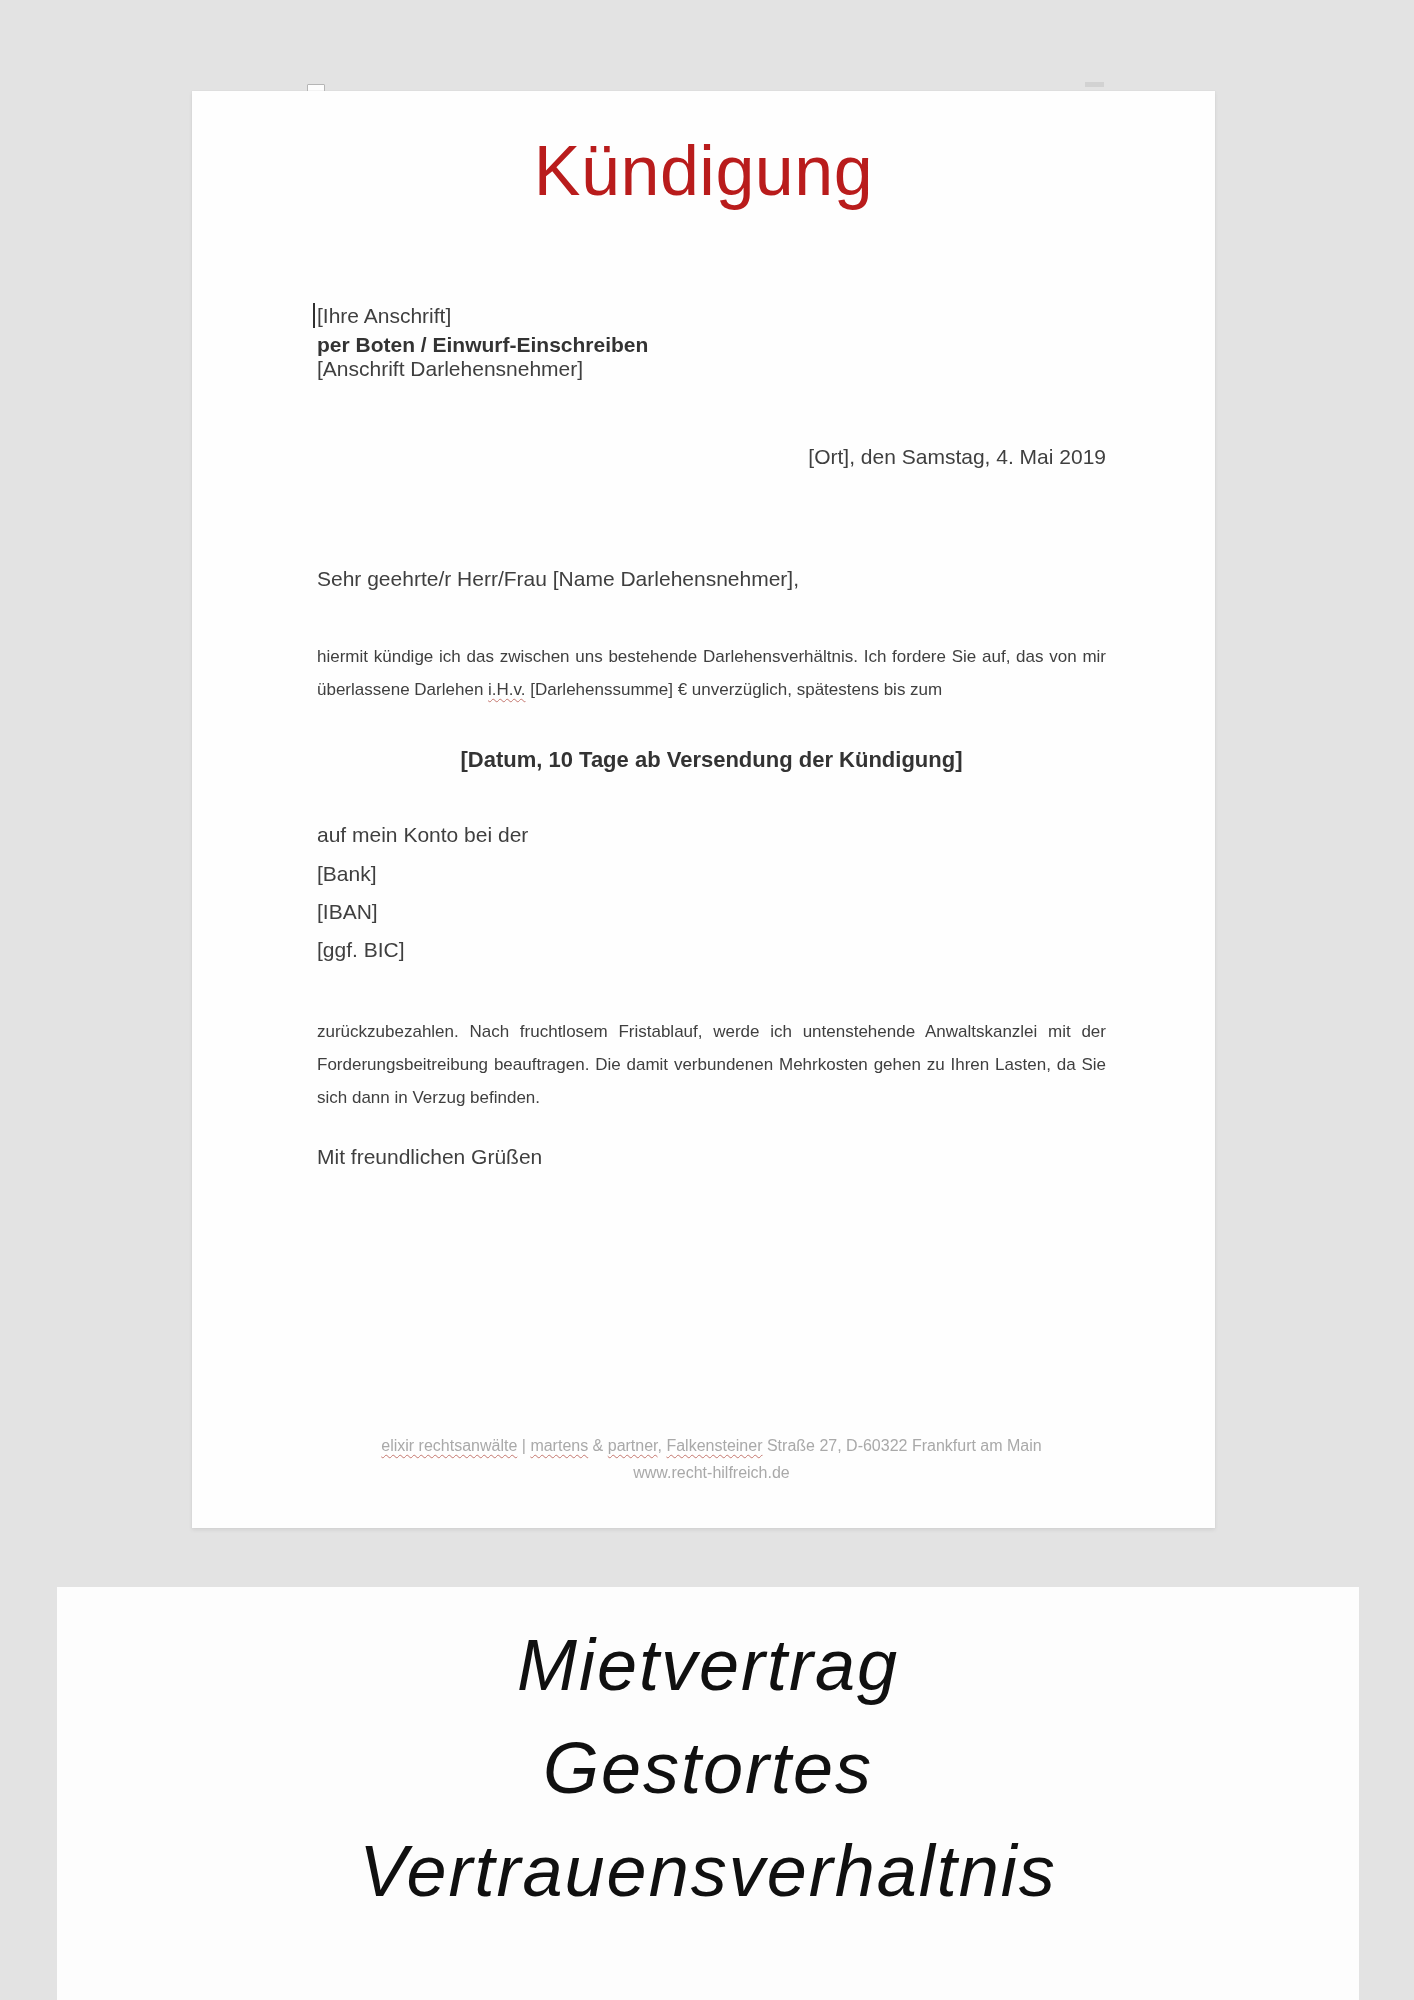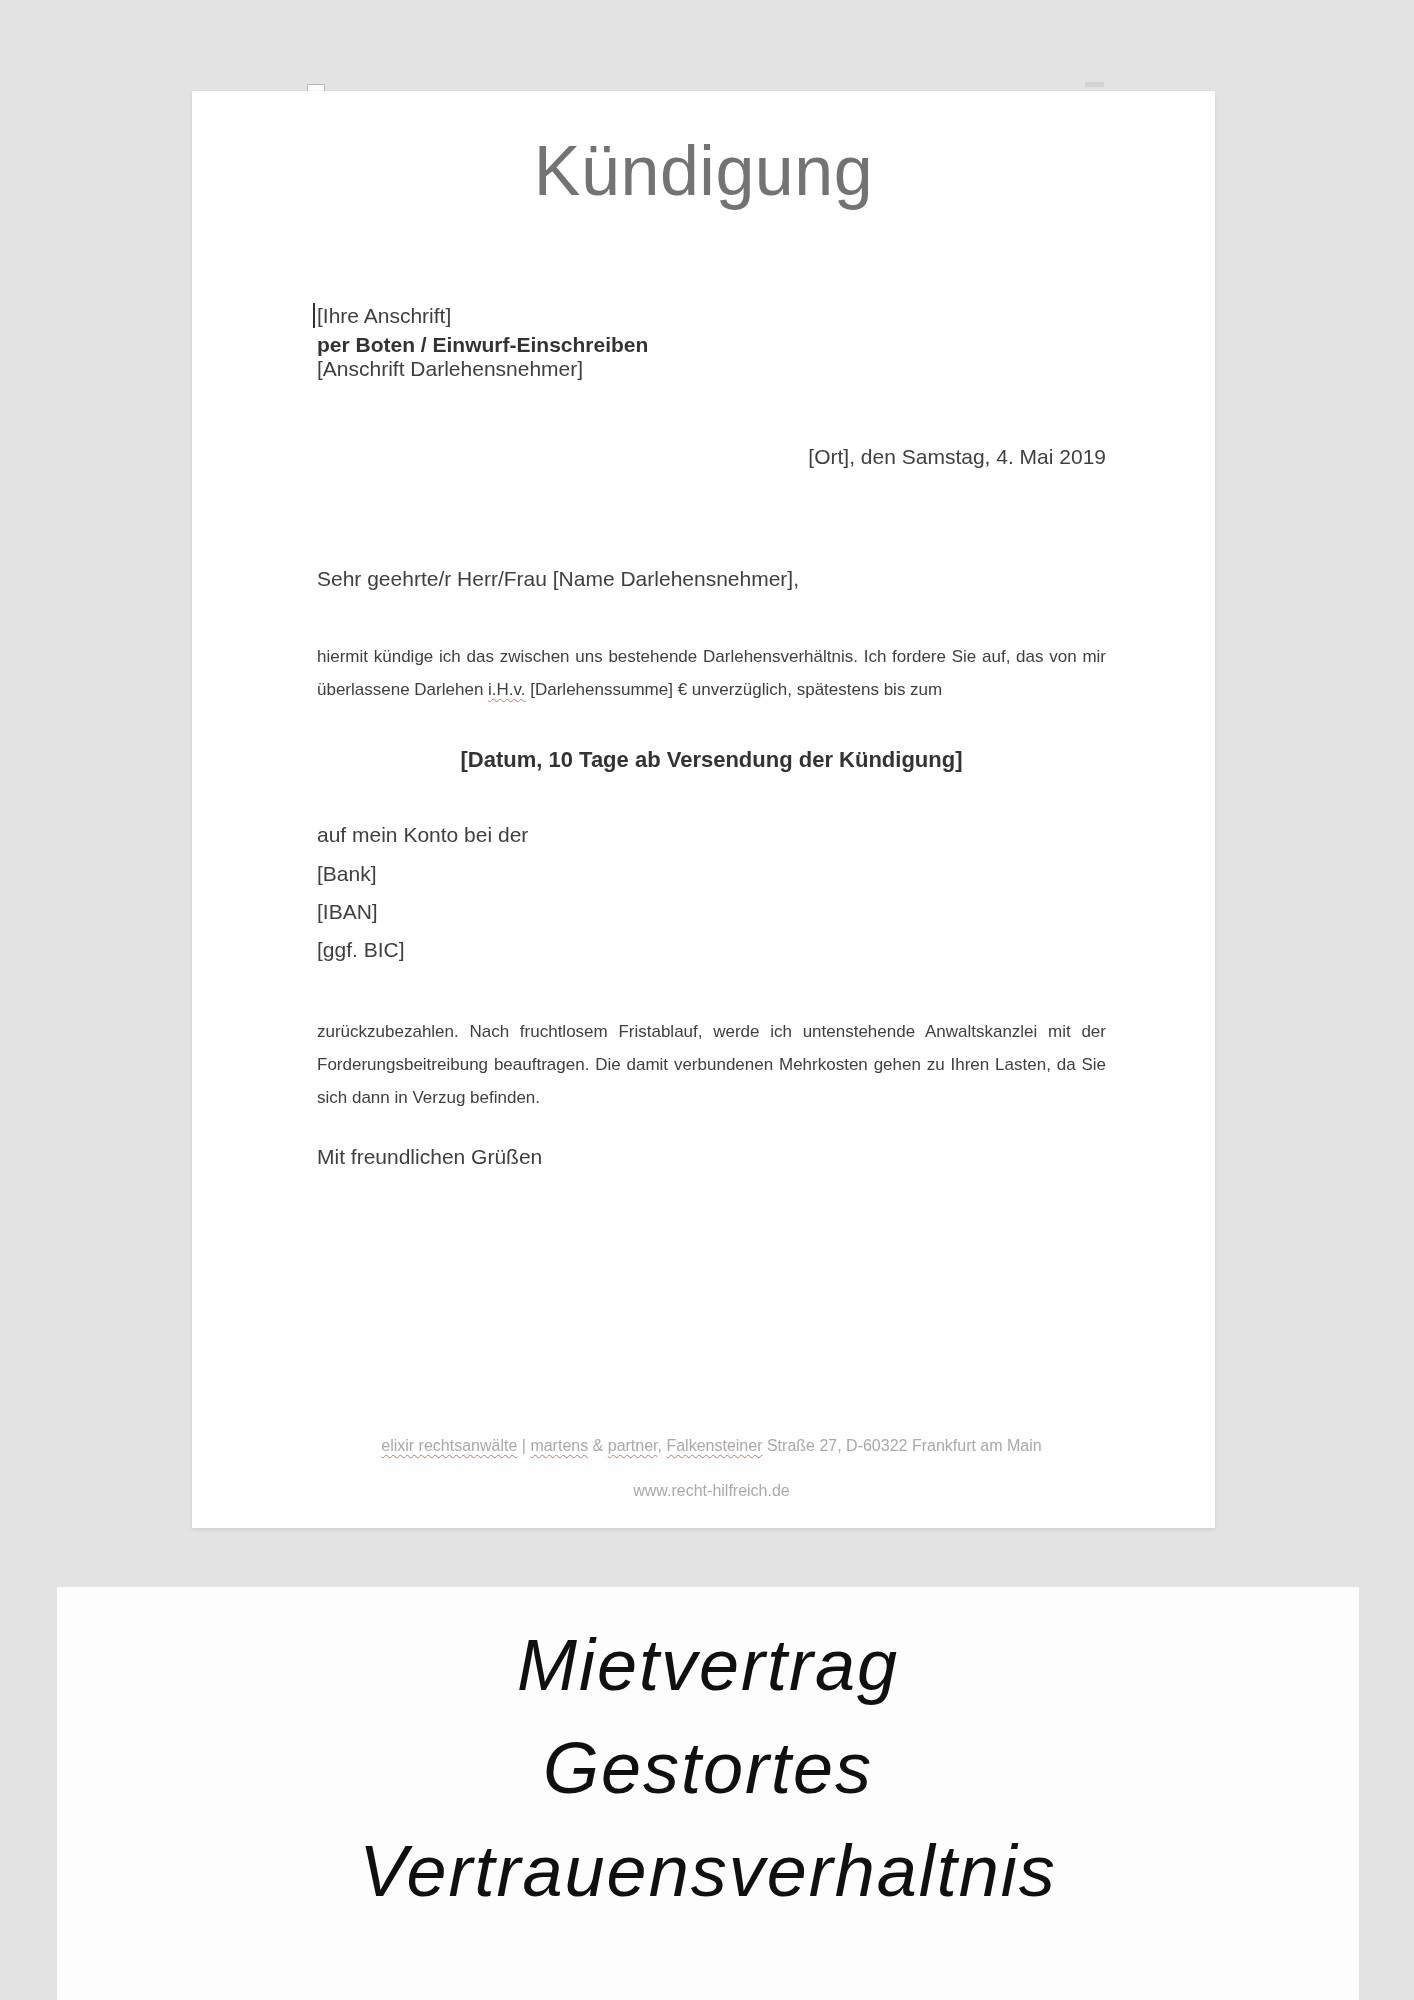--- a/index.html
+++ b/index.html
@@ -14,21 +14,21 @@
     position:absolute;left:192px;top:91px;width:1023px;height:1437px;
     background:#fefefe;
     box-shadow:0 0 1px #cfcfcf,0 2px 4px rgba(0,0,0,.08);
   }
   .doc-page .abs{position:absolute;}
   .col{left:125px;width:789px;}
   .line{font-size:21px;line-height:24px;white-space:nowrap;}
   .bold{font-weight:700;color:#333;}
   .title{
     left:0;top:42px;width:100%;text-align:center;
-    font-size:70px;line-height:1.1;color:#737373;letter-spacing:.5px;
+    font-size:70px;line-height:1.1;color:#b91c1c;letter-spacing:.5px;
     white-space:nowrap;
   }
   .cursor-bar{
     position:absolute;left:121px;top:212px;width:2px;height:25px;background:#2f2f2f;
   }
   .para{
     font-size:17px;line-height:33px;text-align:justify;color:#3f3f3f;
   }
   .sq{
     text-decoration-line:underline;
@@ -94,21 +94,21 @@
   <div class="abs col line" style="top:809px;">[IBAN]</div>
   <div class="abs col line" style="top:847px;">[ggf. BIC]</div>
 
   <div class="abs col para" style="top:924px;">zurückzubezahlen. Nach fruchtlosem Fristablauf, werde ich untenstehende Anwaltskanzlei mit der Forderungsbeitreibung beauftragen. Die damit verbundenen Mehrkosten gehen zu Ihren Lasten, da Sie sich dann in Verzug befinden.</div>
 
   <div class="abs col line" style="top:1054px;">Mit freundlichen Grüßen</div>
 
 
   <div class="abs col doc-footer" style="top:1344px;"><span class="sq">elixir rechtsanwälte</span><span> | </span><span class="sq">martens</span><span> &amp; </span><span class="sq">partner</span><span>, </span><span class="sq">Falkensteiner</span><span> Straße 27, D-60322 Frankfurt am Main</span></div>
 
-  <div class="abs col doc-footer" style="top:1371px;margin-top:18px;">www.recht-hilfreich.de</div>
+  <div class="abs col doc-footer" style="top:1371px;">www.recht-hilfreich.de</div>
 
 </div>
 
 <div class="caption-box">
   <div class="caption-line cap1">Mietvertrag</div>
   <div class="caption-line cap2">Gestortes</div>
   <div class="caption-line cap3">Vertrauensverhaltnis</div>
 </div>
 
 </body></html>

